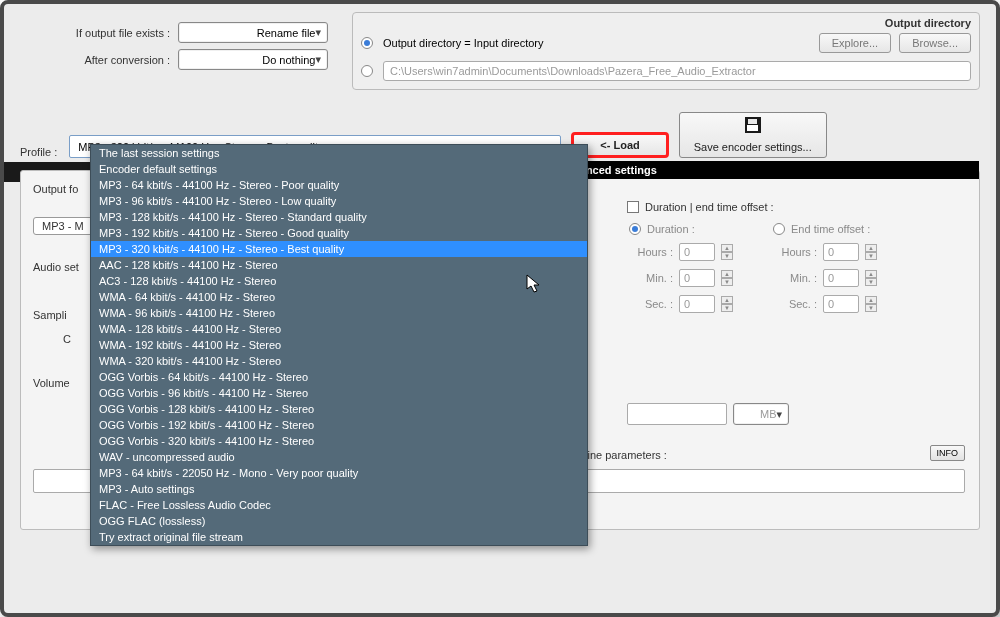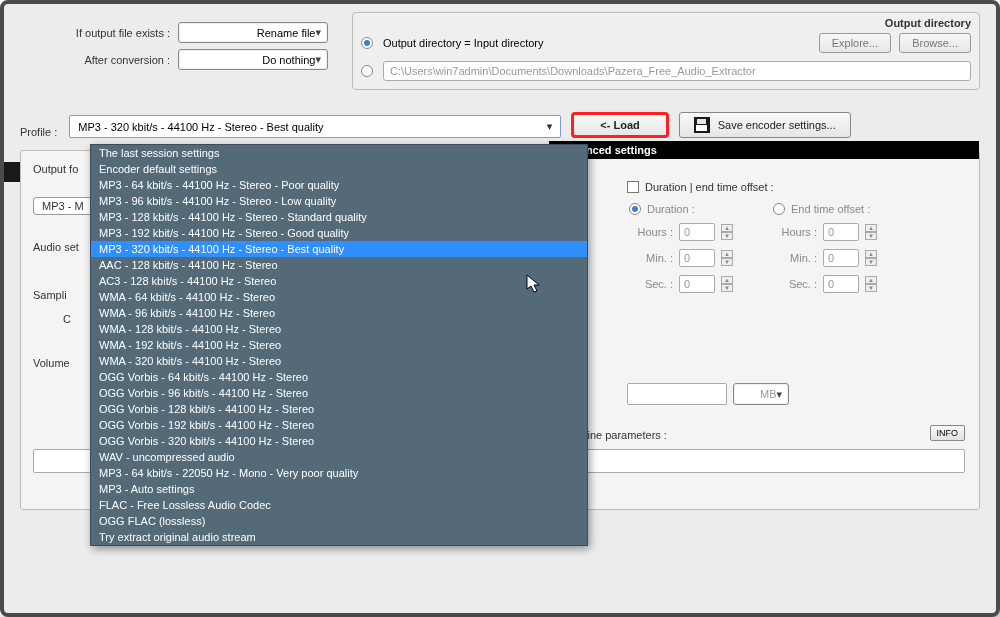--- a/index.html
+++ b/index.html
@@ -23,21 +23,21 @@
   .path-box { flex: 1; border: 1px solid #aaa; background: #fff; color: #9a9a9a; padding: 3px 6px; border-radius: 3px; }
   .btn { border: 1px solid #999; background: linear-gradient(#f8f8f8,#e6e6e6); padding: 3px 12px; border-radius: 3px; color: #777; display: inline-flex; align-items: center; gap: 6px; }
   .btn-col { display: flex; gap: 8px; margin-left: 8px; margin-top: 22px; }
 
   
   .profile-row { display: flex; align-items: flex-end; gap: 10px; margin-top: 22px; }
   .profile-row .lbl { color: #333; padding-right: 2px; }
   .profile-sel { flex: none; width: 492px; background: #fff; border: 1px solid #7a9ec7; padding: 4px 8px; display: flex; justify-content: space-between; align-items: center; border-radius: 2px; }
   .profile-sel::after { content: "▾"; color: #333; }
   .load-btn { border: 3px solid #ff1f1f; background: linear-gradient(#f8f8f8,#e6e6e6); padding: 4px 26px; border-radius: 4px; color: #222; font-weight: bold; }
-  .save-btn { border: 1px solid #888; background: linear-gradient(#f8f8f8,#e6e6e6); padding: 4px 14px; border-radius: 3px; color: #222; display: inline-flex; align-items: center; gap: 8px; }
+  .save-btn { border: 1px solid #888; background: linear-gradient(#f8f8f8,#e6e6e6); padding: 4px 14px; border-radius: 3px; color: #222; display: inline-flex; align-items: center; gap: 8px; flex-direction: column; }
   .floppy { width: 16px; height: 16px; background: #1a1a1a; position: relative; }
   .floppy::before { content: ""; position: absolute; left: 3px; top: 2px; width: 9px; height: 5px; background: #e8e8e8; }
   .floppy::after { content: ""; position: absolute; left: 2px; bottom: 2px; width: 11px; height: 6px; background: #fff; }
 
   
   .settings-wrap { position: relative; margin-top: 12px; border: 1px solid #bcbcbc; background: #f4f4f4; border-radius: 3px; padding: 10px 12px 14px 12px; height: 360px; }
   .adv-header { position: absolute; left: 528px; right: 0; top: -10px; background: #000; color: #fff; font-weight: bold; padding: 3px 10px; }
   .left-col { position: absolute; left: 12px; top: 12px; width: 80px; display: flex; flex-direction: column; gap: 22px; color: #333; }
   .badge { background: #fff; border: 1px solid #999; padding: 2px 8px; border-radius: 3px; width: 68px; }
   .mb-box { position:absolute; left:606px; top:232px; display:flex; gap:6px; }
@@ -237,20 +237,20 @@
       <div class="item">OGG Vorbis - 64 kbit/s - 44100 Hz - Stereo</div>
       <div class="item">OGG Vorbis - 96 kbit/s - 44100 Hz - Stereo</div>
       <div class="item">OGG Vorbis - 128 kbit/s - 44100 Hz - Stereo</div>
       <div class="item">OGG Vorbis - 192 kbit/s - 44100 Hz - Stereo</div>
       <div class="item">OGG Vorbis - 320 kbit/s - 44100 Hz - Stereo</div>
       <div class="item">WAV - uncompressed audio</div>
       <div class="item">MP3 - 64 kbit/s - 22050 Hz - Mono - Very poor quality</div>
       <div class="item">MP3 - Auto settings</div>
       <div class="item">FLAC - Free Lossless Audio Codec</div>
       <div class="item">OGG FLAC (lossless)</div>
-      <div class="item">Try extract original audio stream</div>
+      <div class="item">Try extract original file stream</div>
     </div>
   <div class="cursor">
     <svg viewBox="0 0 16 20" width="16" height="20">
         <path d="M1 1 L1 15 L5 12 L8 18 L11 17 L8 11 L13 11 Z" fill="#fff" stroke="#000" stroke-width="1"></path>
       </svg>
   </div>
 </div>
 
 </body></html>

